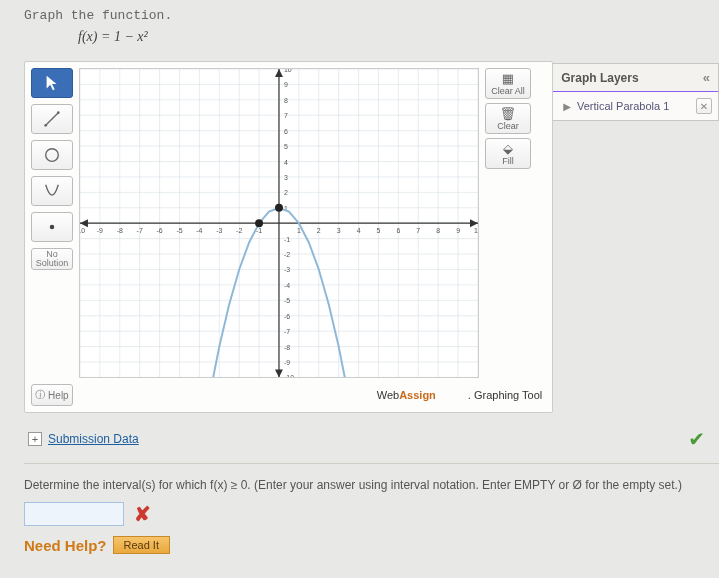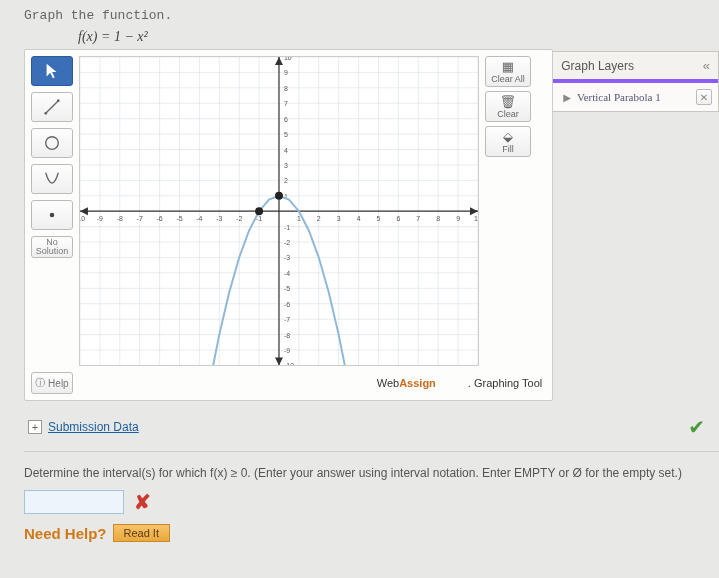--- a/index.html
+++ b/index.html
@@ -5,21 +5,21 @@
   * { box-sizing: border-box; margin: 0; padding: 0; }
   body {
     font-family: Arial, Helvetica, sans-serif;
     background: #e8e8e6;
     color: #555;
     font-size: 13px;
     padding: 8px 0 0 24px;
     width: 719px;
   }
   .prompt-text { color: #666; margin-bottom: 6px; font-family: Liberation Mono, monospace; }
-  .formula { font-style: italic; color: #444; margin: 0 0 4px 54px; font-family: 'Times New Roman', serif; font-size: 14px; }
+  .formula { font-style: italic; color: #444; margin: 0 0 16px 54px; font-family: 'Times New Roman', serif; font-size: 14px; }
 
   .app-row { display: flex; align-items: flex-start; gap: 0; }
 
   .grapher {
     background: #fdfdfc;
     border: 1px solid #ccc;
     border-radius: 2px;
     padding: 6px;
     display: flex;
     flex-direction: column;
@@ -62,28 +62,28 @@
 
   .layers-panel {
     background: #f7f6f4;
     border: 1px solid #c8c6c0;
     border-left: none;
     width: 166px;
     margin-top: 2px;
   }
   .layers-head {
     display: flex; align-items: center; justify-content: space-between;
-    padding: 6px 8px; border-bottom: 4px solid #8b5cf6;
+    padding: 6px 8px; border-bottom: 1px solid #8b5cf6;
     background: #f4f2ee;
-    color: #555; font-size: 12px; font-weight: normal;
+    color: #555; font-size: 12px; font-weight: bold;
   }
   .chev { color:#888; font-size:13px; cursor:pointer; }
   .layer-item {
     display:flex; align-items:center; justify-content:space-between;
-    padding: 6px 6px 6px 10px; font-size: 11px; color:#557; background:#fbfaf8;font-family:Liberation Serif, serif;
+    padding: 6px 6px 6px 10px; font-size: 11px; color:#557; background:#fbfaf8;
   }
   .layer-item .tri { color:#888; margin-right:6px; font-size:10px; }
   .close-x {
     width:16px; height:16px; border:1px solid #bbb; border-radius:2px;
     background:linear-gradient(#fff,#eee); color:#888; font-size:10px;
     display:flex; align-items:center; justify-content:center; cursor:pointer;
   }
 
   .sub-data { margin: 6px 0 0 0; padding: 8px 0 6px 4px; display:flex; align-items:center; gap:6px; }
   .plus-box { width:14px; height:14px; border:1px solid #999; background:#fff; color:#666; font-size:11px; display:flex; align-items:center; justify-content:center; }

